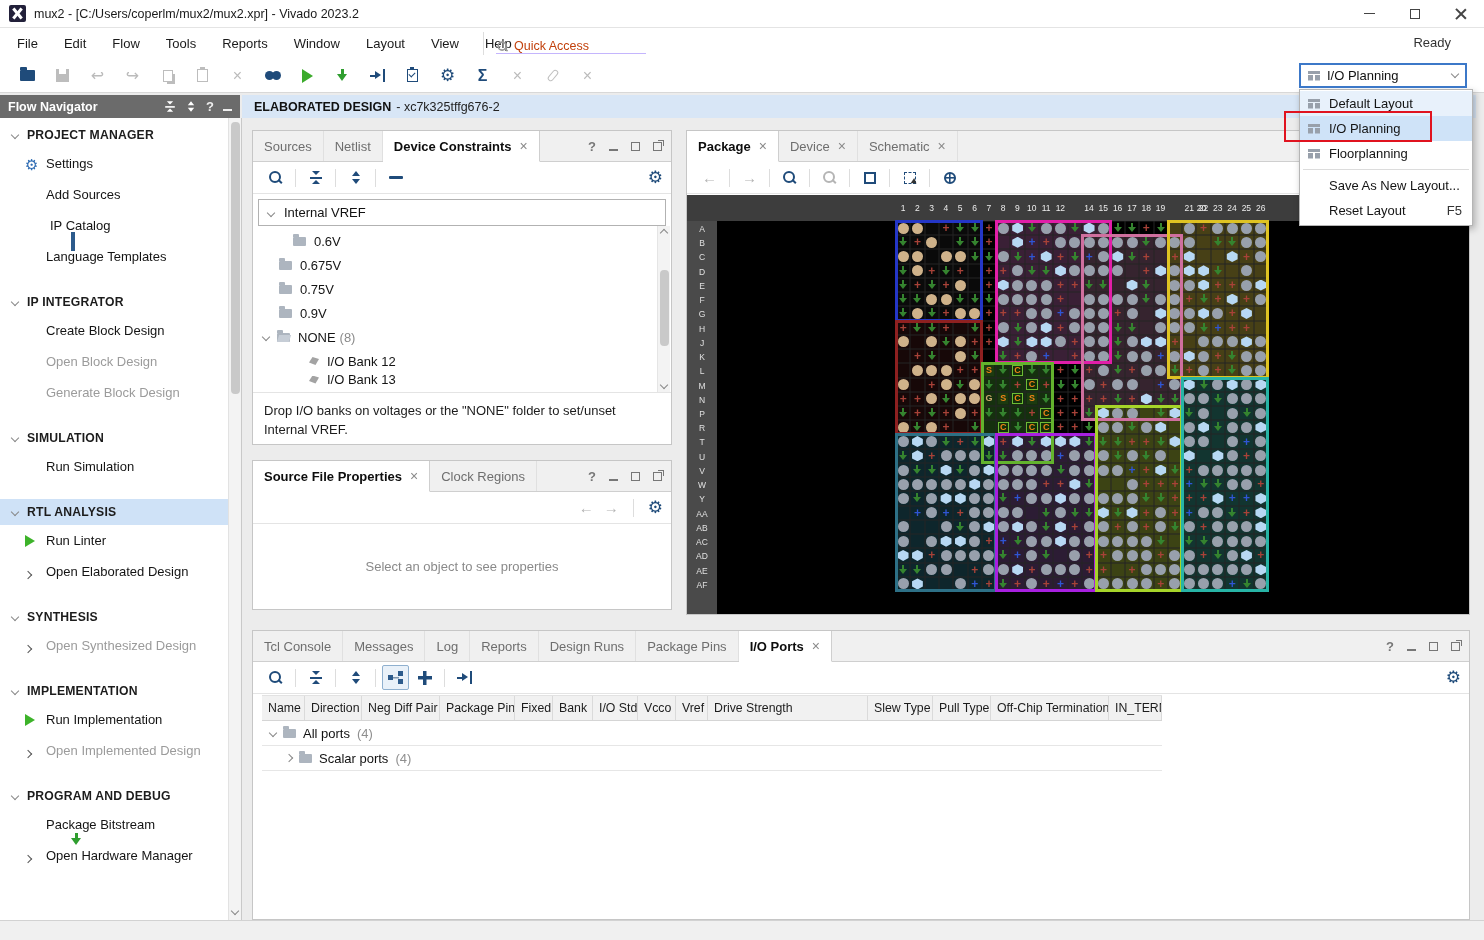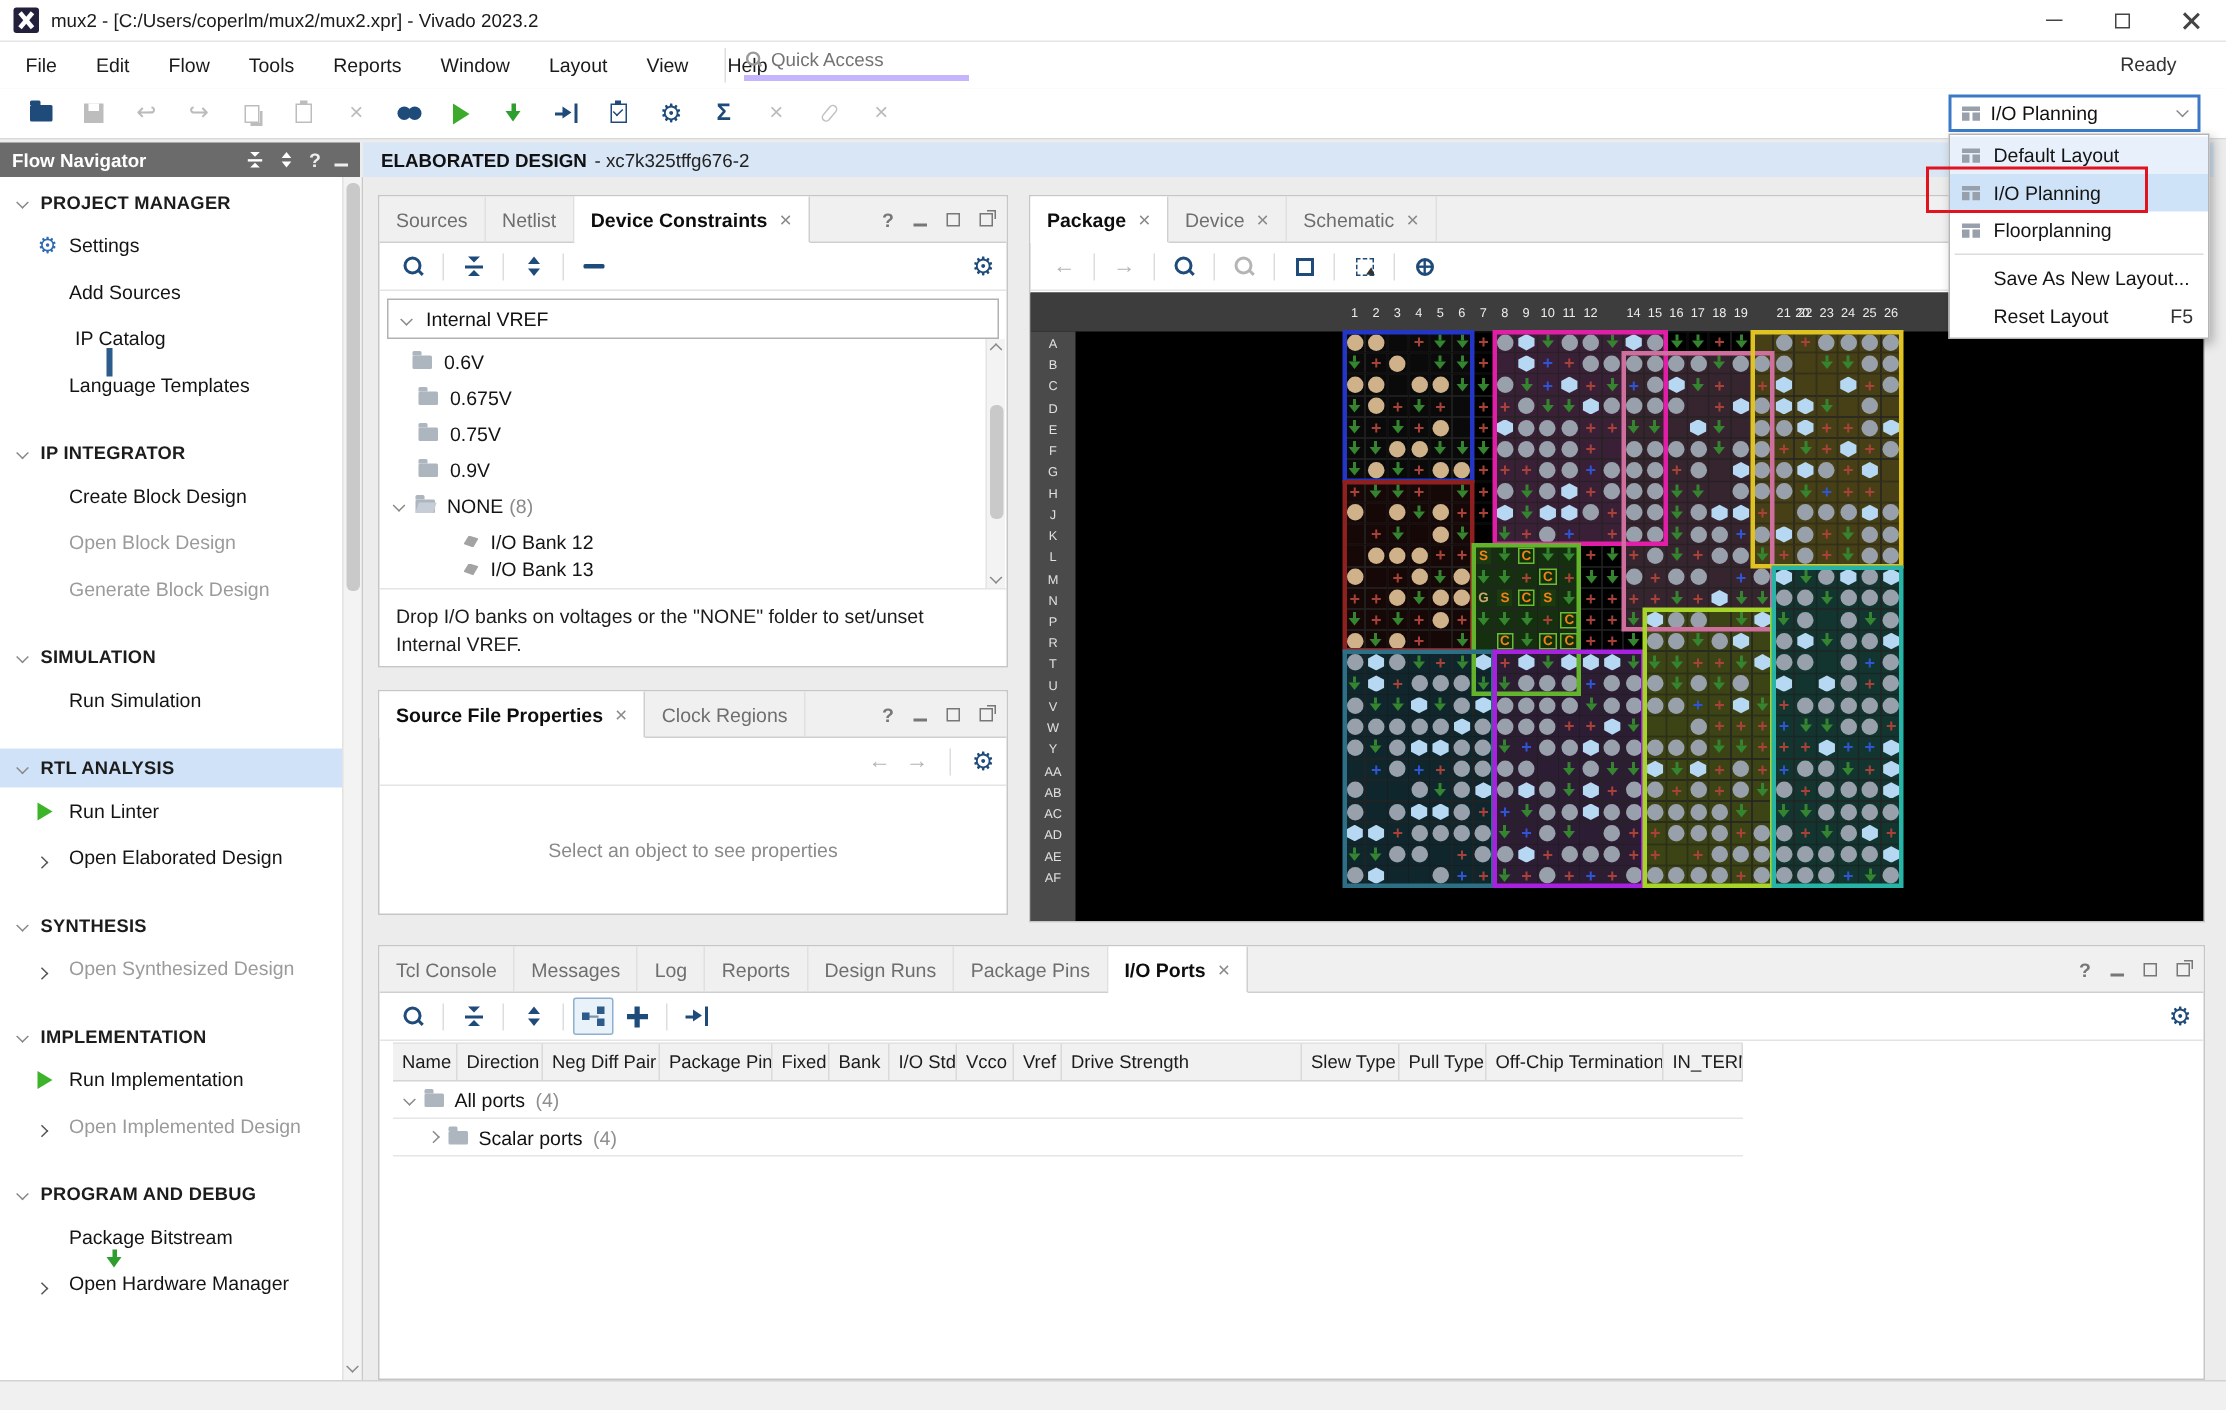--- a/index.html
+++ b/index.html
@@ -22,21 +22,21 @@
   .w-close { position:relative; width:12px; height:12px; }
   .w-close::before,.w-close::after { content:''; position:absolute; left:5px; top:-1px; width:1.6px; height:14px; background:#444; }
   .w-close::before{ transform:rotate(45deg);} .w-close::after{ transform:rotate(-45deg);}
 
   
   .menubar { position:absolute; left:0; top:28px; width:1484px; height:31px; background:#fff; display:flex; align-items:center; }
   .menu-item { padding:0 13px; line-height:30px; color:#1a1a1a; cursor:default; }
   .menu-item:first-child { margin-left:4px; }
   .menu-sep-v { position:absolute; left:483px; top:4px; width:1px; height:23px; background:#ddd; }
   .quick-access { position:absolute; left:496px; top:5px; width:150px; height:21px;
-                  border-bottom:4px solid #c4b5fd; display:flex; align-items:flex-start; color:#737373; }
+                  border-bottom:1px solid #c4b5fd; display:flex; align-items:flex-end; color:#c2410c; }
   .qa-text { margin-left:5px; font-size:12.5px; }
   .ready { position:absolute; right:33px; top:7px; color:#333; font-size:13px; }
 
   
   .toolbar { position:absolute; left:0; top:59px; width:1484px; height:34px; background:#fff;
              border-bottom:1px solid #d8d8d8; display:flex; align-items:center; padding-left:10px; }
   .tb-btn { width:35px; height:28px; display:flex; align-items:center; justify-content:center; }
   .glyph { font-size:16px; color:#1f4b7a; line-height:1; }
   .glyph.dim { color:#bbb; }
   .glyph.gear { font-size:17px; }
@@ -435,21 +435,21 @@
       <span class="right">
           <span class="glyph gear">⚙</span>
         </span>
     </div>
     <div class="root-row">
       <span class="cv d lt"></span>
       <span>Internal VREF</span>
     </div>
     <div class="ctree">
       <div class="ctree-rows" id="ctree-rows">
-          <div class="trow" style="padding-left: 22px;">
+          <div class="trow" style="padding-left: 40px;">
             <span class="ico-folder" style="margin-right: 8px;"></span>
             <span class="lbl">0.6V</span>
           </div>
           <div class="trow" style="padding-left: 26px;">
             <span class="ico-folder" style="margin-right: 8px;"></span>
             <span class="lbl">0.675V</span>
           </div>
           <div class="trow" style="padding-left: 26px;">
             <span class="ico-folder" style="margin-right: 8px;"></span>
             <span class="lbl">0.75V</span>

